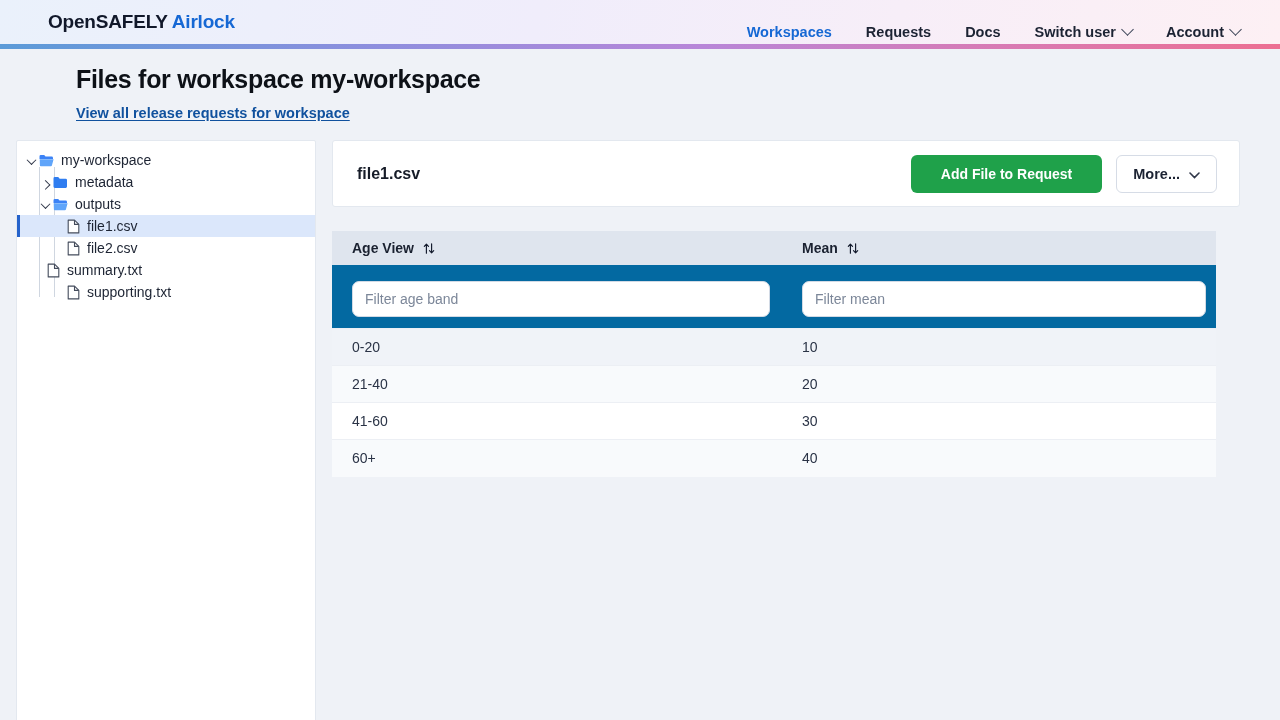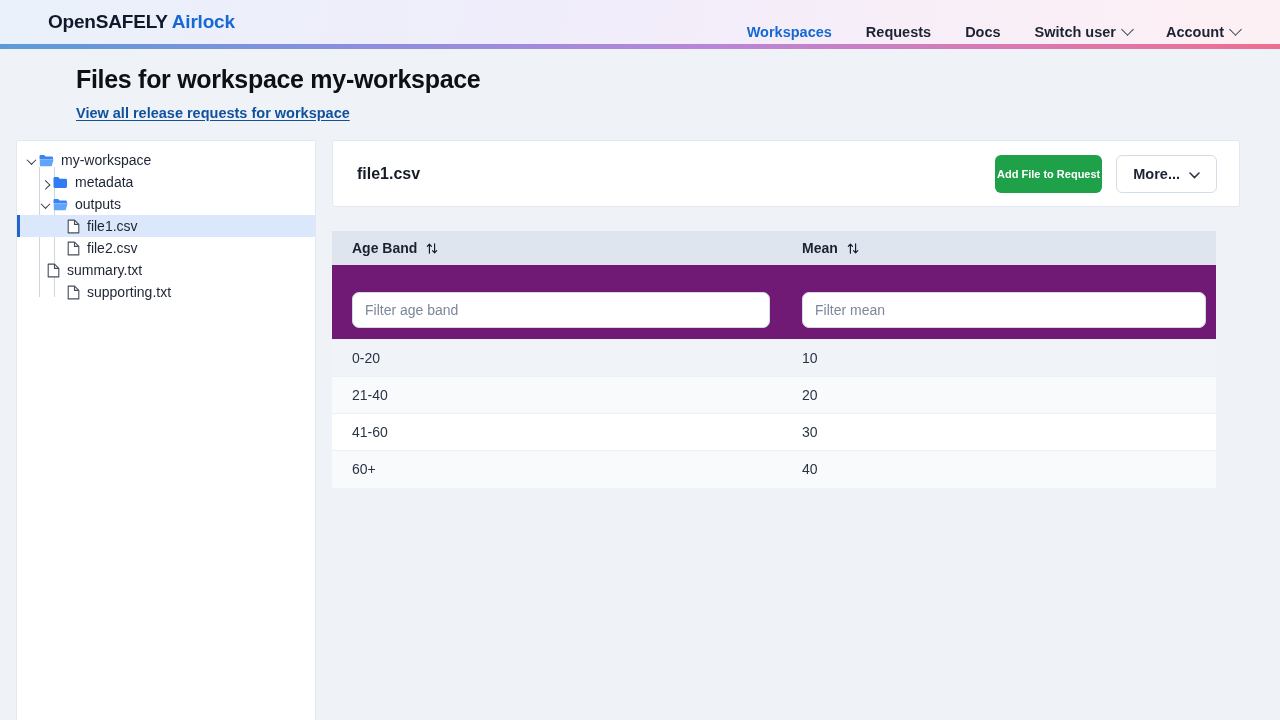--- a/index.html
+++ b/index.html
@@ -153,26 +153,26 @@
   }
   .card-actions {
     margin-left: auto;
     display: flex;
     align-items: center;
     gap: 14px;
   }
   .btn-primary {
     background: #1fa14a;
     color: #ffffff;
-    font-size: 11px;
+    font-size: 14px;
     font-weight: bold;
     border: none;
     border-radius: 6px;
     height: 38px;
-    padding: 0 2px;
+    padding: 0 30px;
     cursor: pointer;
     font-family: inherit;
   }
   .btn-secondary {
     background: #ffffff;
     color: #1c2333;
     font-size: 14.5px;
     font-weight: bold;
     border: 1px solid #d6dce6;
     border-radius: 6px;
@@ -193,22 +193,22 @@
     text-align: left;
     font-size: 14px;
     font-weight: bold;
     color: #1a2130;
     height: 34px;
     padding: 0 0 0 20px;
   }
   th .th-inner { display: flex; align-items: center; gap: 9px; }
   .sort-ico { display: inline-block; line-height: 0; }
   .filter-row td {
-    background: #701a75;
-    padding: 27px 10px 11px 20px;
+    background: #0369a1;
+    padding: 16px 10px 11px 20px;
   }
   .filter-row td:first-child { padding-right: 12px; }
   .filter-input {
     width: 100%;
     height: 36px;
     border: 1px solid #d2dae5;
     border-radius: 7px;
     background: #ffffff;
     font-size: 14px;
     color: #1d2433;
@@ -357,21 +357,21 @@
         </button>
       </div>
     </div>
 
     <div class="table-wrap">
       <table>
         <thead>
           <tr id="head-row">
               <th style="width: 450px;">
                 <div class="th-inner">
-                  <span>Age Band</span>
+                  <span>Age View</span>
                   <span class="sort-ico"><svg width="12" height="13" viewBox="0 0 12 13">
                       <path d="M3.4 11.2 V2.2 M1.3 4.3 L3.4 2.1 L5.5 4.3" stroke="#11182a" stroke-width="1.15" fill="none" stroke-linecap="round" stroke-linejoin="round"></path>
                       <path d="M8.6 1.8 V10.8 M6.5 8.7 L8.6 10.9 L10.7 8.7" stroke="#11182a" stroke-width="1.15" fill="none" stroke-linecap="round" stroke-linejoin="round"></path>
                     </svg></span>
                 </div>
               </th>
               <th style="width: 434px;">
                 <div class="th-inner">
                   <span>Mean</span>
                   <span class="sort-ico"><svg width="12" height="13" viewBox="0 0 12 13">

